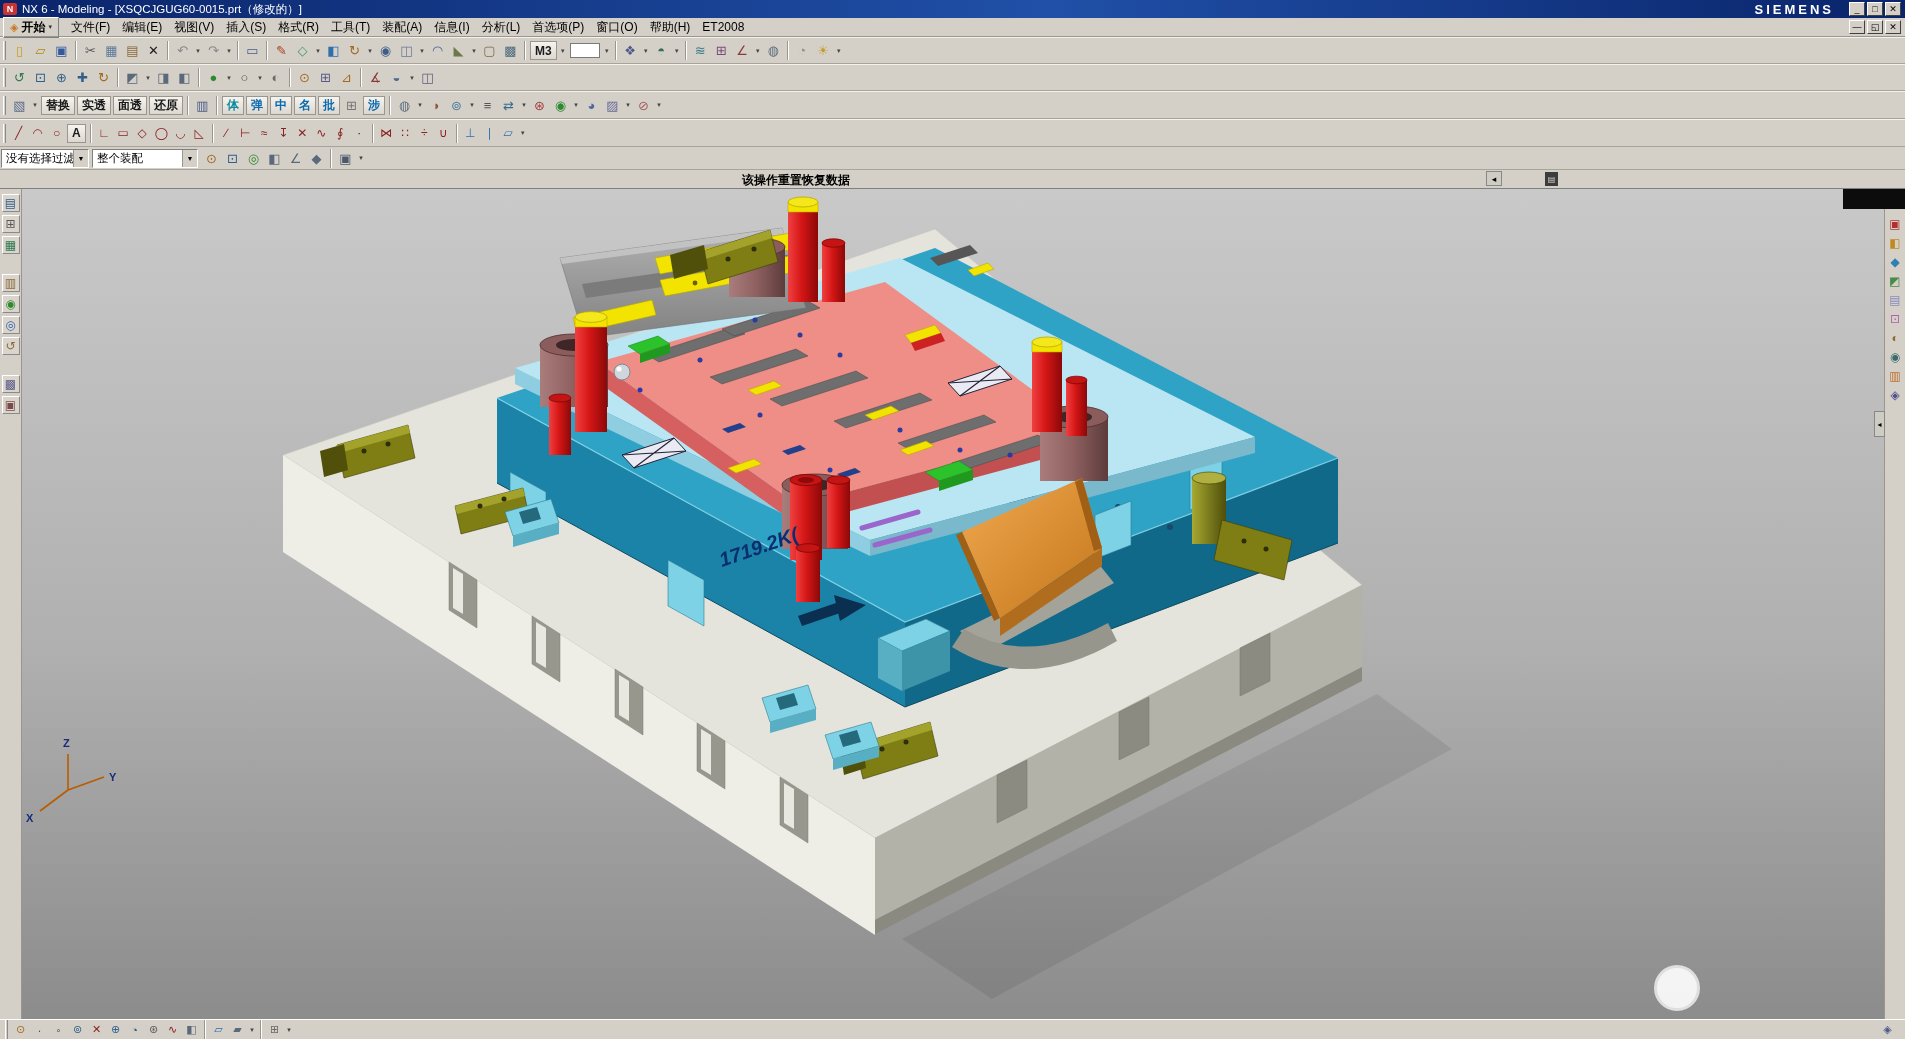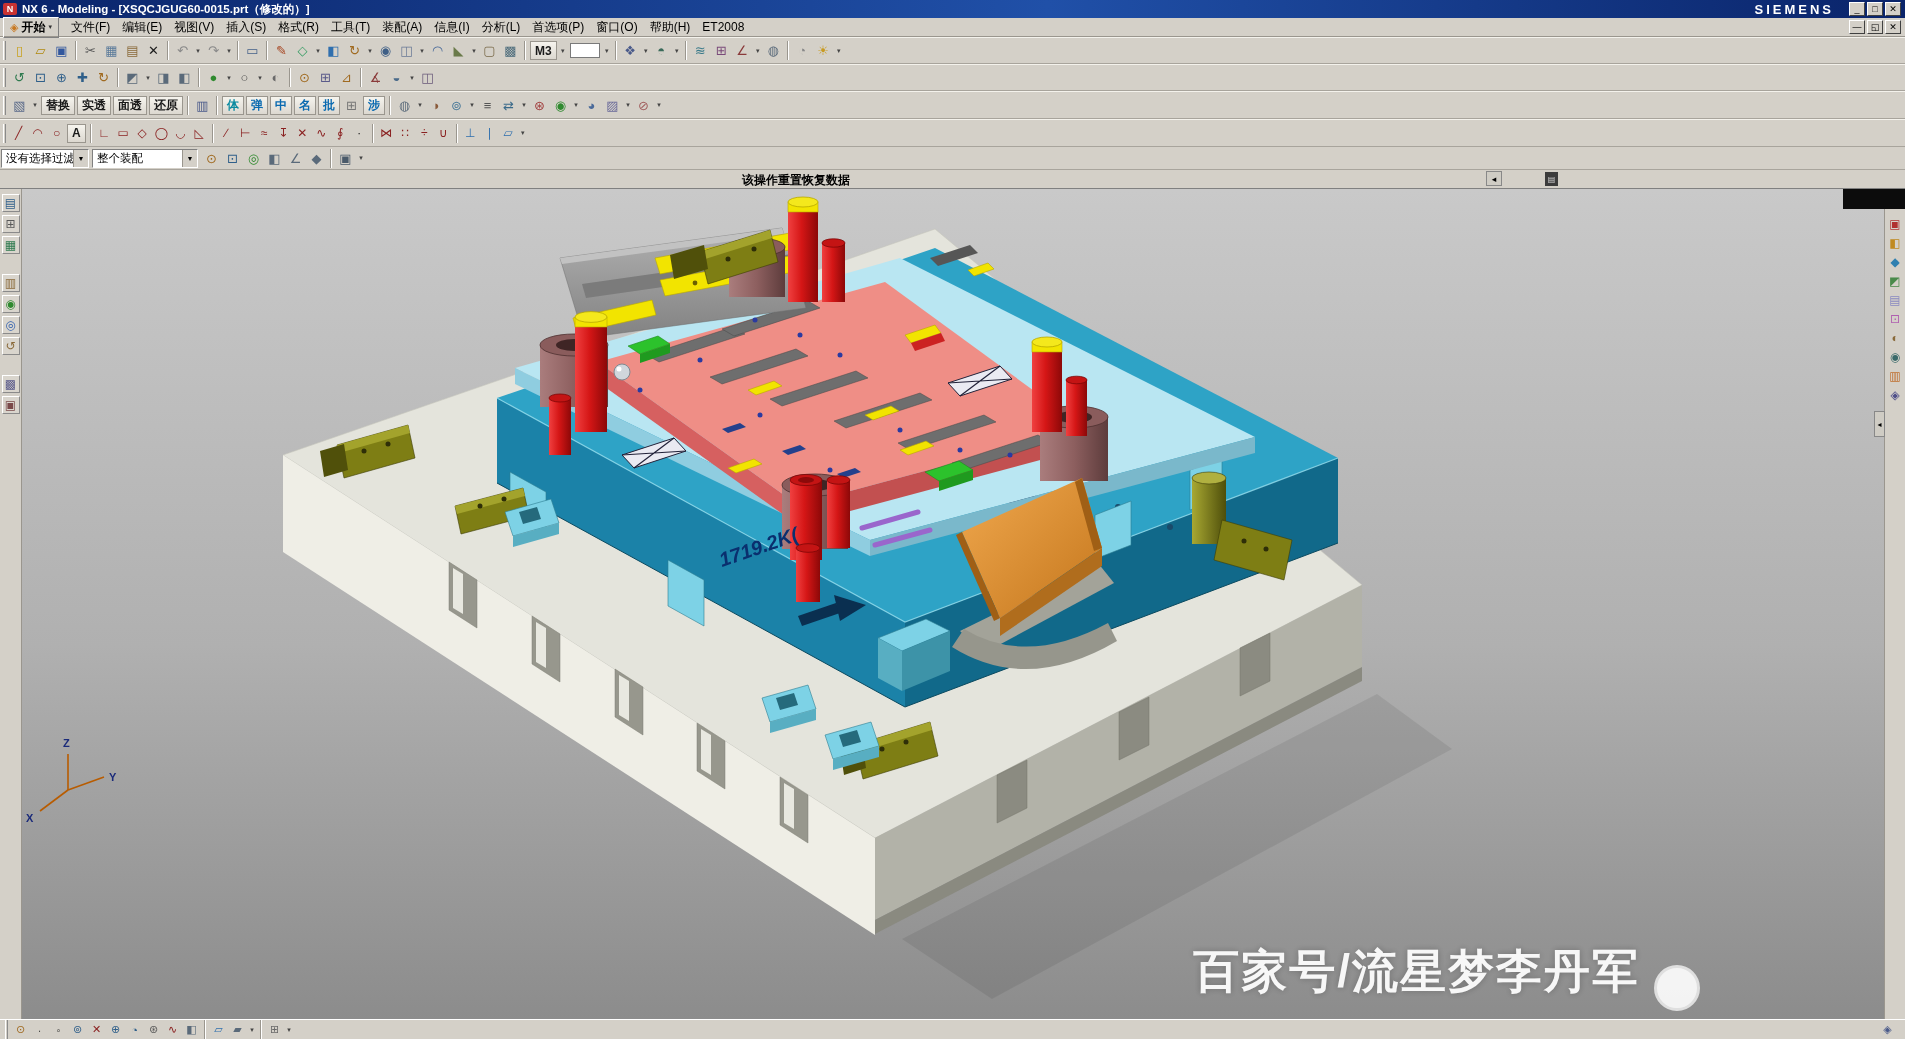--- a/index.html
+++ b/index.html
@@ -4,21 +4,21 @@
 <style>
 *{margin:0;padding:0;box-sizing:border-box;}
 html,body{width:1905px;height:1039px;overflow:hidden;background:#d4d0c8;
   font-family:"Liberation Sans","DejaVu Sans",sans-serif;font-size:12px;color:#000;}
 
 
 .titlebar{height:18px;background:linear-gradient(90deg,#0a246a,#2050a8 55%,#0a246a);
   color:#fff;display:flex;align-items:center;padding:0 3px;gap:5px;}
 .app-icon{width:14px;height:12px;background:#c83232;color:#fff;font-size:9px;font-weight:bold;
   display:flex;align-items:center;justify-content:center;border-radius:2px;}
-.tb-title{font-size:11.5px;font-weight:bold;white-space:nowrap;}
+.tb-title{font-size:11.5px;font-weight:normal;white-space:nowrap;}
 .brand{margin-left:auto;font-weight:bold;letter-spacing:3px;font-size:13px;margin-right:10px;}
 .wb-group{display:flex;gap:2px;margin-right:1px;}
 .wb-icon{width:16px;height:14px;background:#d4d0c8;border:1px solid;border-color:#fff #404040 #404040 #fff;
   color:#000;font-size:9px;display:flex;align-items:center;justify-content:center;cursor:pointer;line-height:1;}
 
 
 .menubar{height:19px;display:flex;align-items:center;background:#d4d0c8;border-bottom:1px solid #9a968e;padding:0 3px;}
 .start-btn{display:inline-flex;align-items:center;gap:3px;padding:1px 6px;margin-right:6px;
   border:1px solid;border-color:#fff #808080 #808080 #fff;cursor:pointer;font-weight:bold;white-space:nowrap;}
 .start-glyph{color:#c87820;font-size:11px;}
@@ -599,21 +599,20 @@
       <g>
         <line x1="46" y1="601" x2="46" y2="565" stroke="#b85c00" stroke-width="1.6"></line>
         <line x1="46" y1="601" x2="82" y2="588" stroke="#b85c00" stroke-width="1.6"></line>
         <line x1="46" y1="601" x2="18" y2="622" stroke="#b85c00" stroke-width="1.6"></line>
         <text x="41" y="558" class="triad-label">Z</text>
         <text x="87" y="592" class="triad-label">Y</text>
         <text x="4" y="633" class="triad-label">X</text>
       </g>
     </svg>
 
-    <div class="watermark">百家号/流星梦李丹军</div>
     <div class="wm-badge"></div>
   </div>
 
   <div class="rightbar">
     <span class="rb-header"></span>
     <span class="collapse-tab">◂</span>
     <span class="rb-host">
         <span class="rb-icon" style="color: rgb(176, 48, 48);">▣</span>
         <span class="rb-icon" style="color: rgb(192, 138, 32);">◧</span>
         <span class="rb-icon" style="color: rgb(48, 128, 176);">◆</span>

